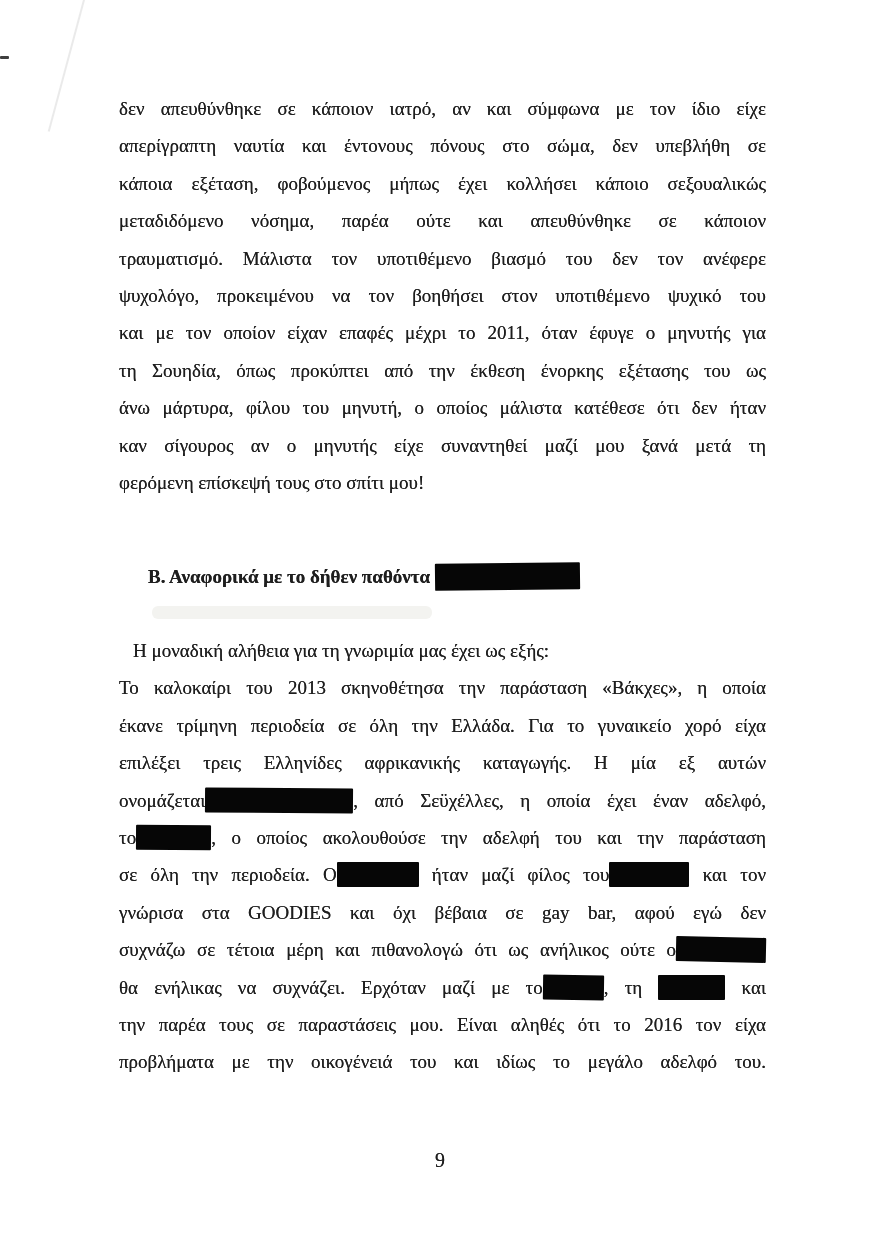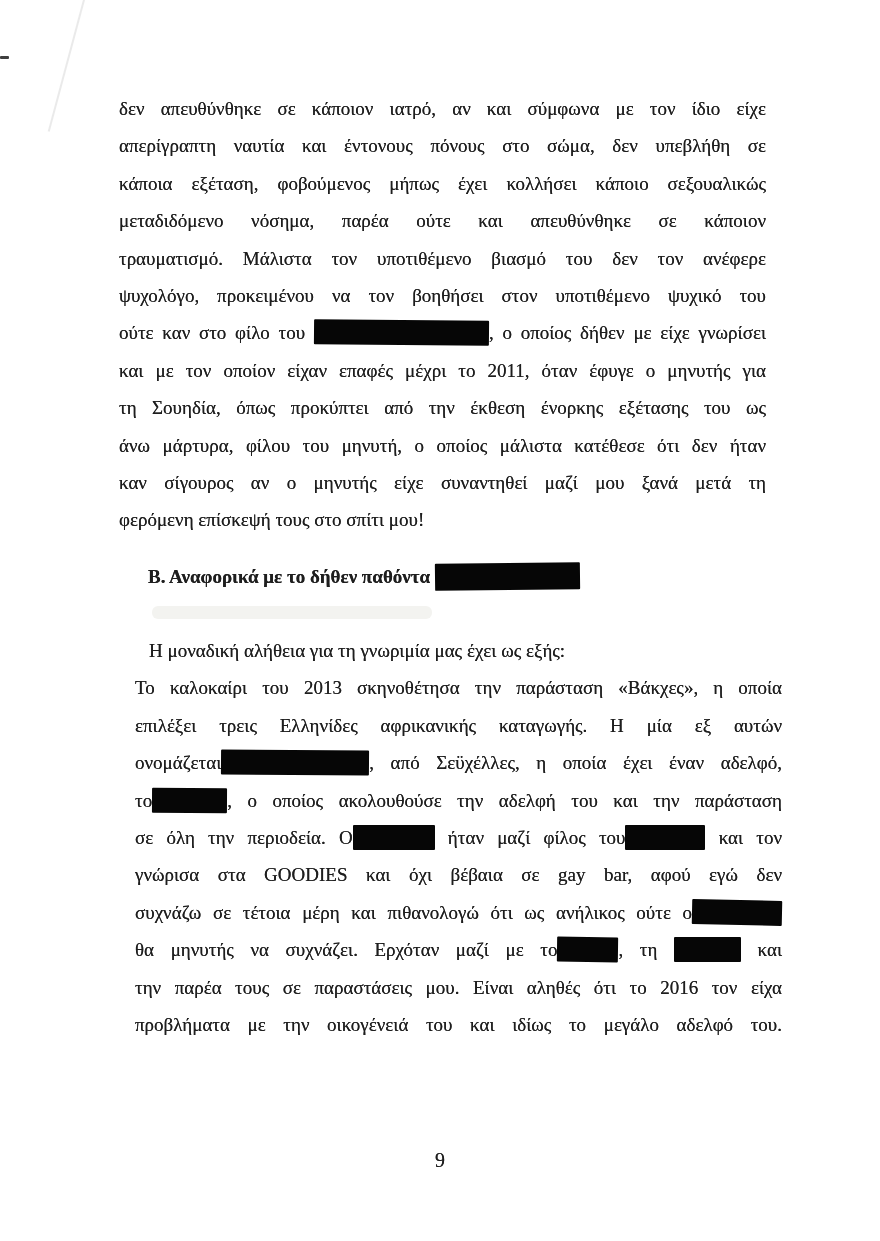--- a/index.html
+++ b/index.html
@@ -51,41 +51,41 @@
   <div class="scanline"></div>
   <div class="smudge"></div>
 
   <div class="textblock" style="top:90px;">
       <div class="line"><span>δεν απευθύνθηκε σε κάποιον ιατρό, αν και σύμφωνα με τον ίδιο είχε</span></div>
       <div class="line"><span>απερίγραπτη ναυτία και έντονους πόνους στο σώμα, δεν υπεβλήθη σε</span></div>
       <div class="line"><span>κάποια εξέταση, φοβούμενος μήπως έχει κολλήσει κάποιο σεξουαλικώς</span></div>
       <div class="line"><span>μεταδιδόμενο νόσημα, παρέα ούτε και απευθύνθηκε σε κάποιον</span></div>
       <div class="line"><span>τραυματισμό. Μάλιστα τον υποτιθέμενο βιασμό του δεν τον ανέφερε</span></div>
       <div class="line"><span>ψυχολόγο, προκειμένου να τον βοηθήσει στον υποτιθέμενο ψυχικό του</span></div>
-      <div class="line"><span>ούτε καν στο φίλο του </span><span class="redact" style="width: 175px; transform: rotate(0.5deg);"></span><span>, ο οποίος δήθεν με είχε γνωρίσει</span></div>
       <div class="line"><span>και με τον οποίον είχαν επαφές μέχρι το 2011, όταν έφυγε ο μηνυτής για</span></div>
       <div class="line"><span>τη Σουηδία, όπως προκύπτει από την έκθεση ένορκης εξέτασης του ως</span></div>
       <div class="line"><span>άνω μάρτυρα, φίλου του μηνυτή, ο οποίος μάλιστα κατέθεσε ότι δεν ήταν</span></div>
       <div class="line"><span>καν σίγουρος αν ο μηνυτής είχε συναντηθεί μαζί μου ξανά μετά τη</span></div>
       <div class="line nojust"><span>φερόμενη επίσκεψή τους στο σπίτι μου!</span></div>
     </div>
 
   <div class="textblock heading" style="top:558px;">
       <div class="line nojust" style="text-indent: 29px;"><span>Β. Αναφορικά με το δήθεν παθόντα </span><span class="redact" style="width: 145px; height: 27px; vertical-align: -7px; transform: rotate(-0.7deg);"></span></div>
     </div>
 
-  <div class="textblock" style="top:632px;margin-left:16px;">
+  <div class="textblock" style="top:632px;">
       <div class="line nojust" style="text-indent: 14px;"><span>Η μοναδική αλήθεια για τη γνωριμία μας έχει ως εξής:</span></div>
       <div class="line"><span>Το καλοκαίρι του 2013 σκηνοθέτησα την παράσταση «Βάκχες», η οποία</span></div>
+      <div class="line"><span>έκανε τρίμηνη περιοδεία σε όλη την Ελλάδα. Για το γυναικείο χορό είχα</span></div>
       <div class="line"><span>επιλέξει τρεις Ελληνίδες αφρικανικής καταγωγής. Η μία εξ αυτών</span></div>
       <div class="line"><span>ονομάζεται</span><span class="redact" style="width: 148px; transform: rotate(0.4deg);"></span><span>, από Σεϋχέλλες, η οποία έχει έναν αδελφό,</span></div>
       <div class="line"><span>το</span><span class="redact" style="width: 75px; transform: rotate(0.3deg);"></span><span>, ο οποίος ακολουθούσε την αδελφή του και την παράσταση</span></div>
       <div class="line"><span>σε όλη την περιοδεία. Ο</span><span class="redact" style="width: 82px;"></span><span> ήταν μαζί φίλος του</span><span class="redact" style="width: 80px;"></span><span> και τον</span></div>
       <div class="line"><span>γνώρισα στα GOODIES και όχι βέβαια σε gay bar, αφού εγώ δεν</span></div>
       <div class="line"><span>συχνάζω σε τέτοια μέρη και πιθανολογώ ότι ως ανήλικος ούτε ο</span><span class="redact" style="width: 90px; transform: rotate(1.2deg);"></span></div>
-      <div class="line"><span>θα μηνυτής να συχνάζει. Ερχόταν μαζί με το</span><span class="redact" style="width: 61px; transform: rotate(0.8deg);"></span><span>, τη </span><span class="redact" style="width: 67px;"></span><span> και</span></div>
+      <div class="line"><span>θα ενήλικας να συχνάζει. Ερχόταν μαζί με το</span><span class="redact" style="width: 61px; transform: rotate(0.8deg);"></span><span>, τη </span><span class="redact" style="width: 67px;"></span><span> και</span></div>
       <div class="line"><span>την παρέα τους σε παραστάσεις μου. Είναι αληθές ότι το 2016 τον είχα</span></div>
       <div class="line"><span>προβλήματα με την οικογένειά του και ιδίως το μεγάλο αδελφό του.</span></div>
     </div>
 
   <div class="pagenum">9</div>
 
 </div>
 
 </body></html>

